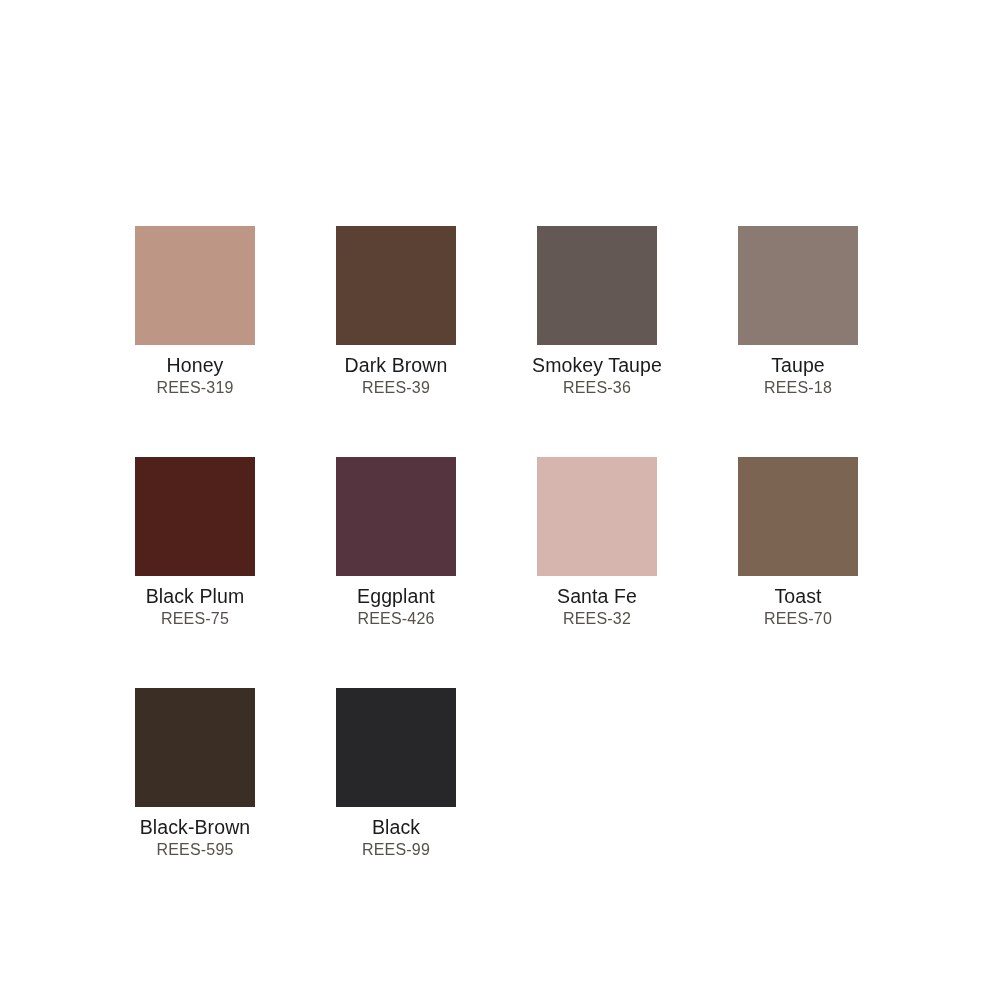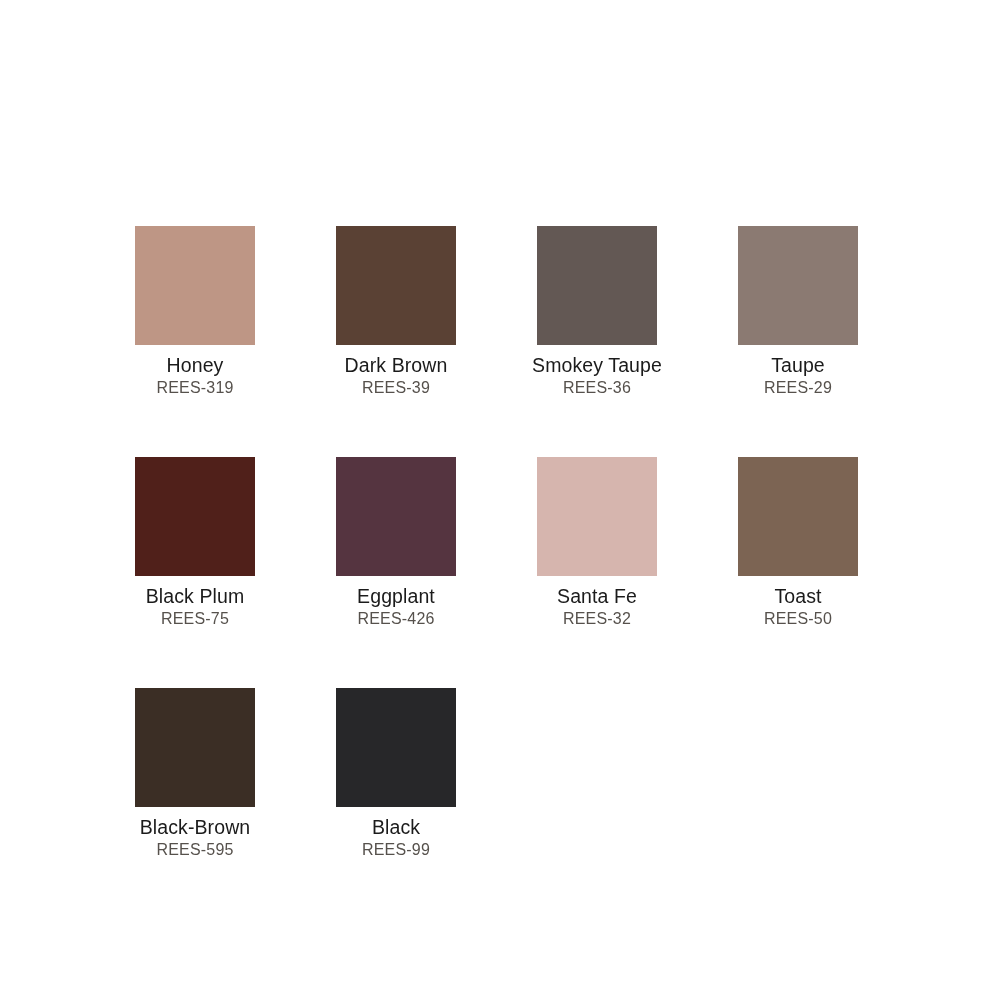--- a/index.html
+++ b/index.html
@@ -77,41 +77,41 @@
         <div class="swatch-code">REES-39</div>
       </div>
       <div class="swatch-cell">
         <div class="swatch-chip" style="background: rgb(99, 88, 84);"></div>
         <div class="swatch-name">Smokey Taupe</div>
         <div class="swatch-code">REES-36</div>
       </div>
       <div class="swatch-cell">
         <div class="swatch-chip" style="background: rgb(139, 122, 114);"></div>
         <div class="swatch-name">Taupe</div>
-        <div class="swatch-code">REES-29</div>
+        <div class="swatch-code">REES-18</div>
       </div>
       <div class="swatch-cell">
         <div class="swatch-chip" style="background: rgb(80, 32, 26);"></div>
         <div class="swatch-name">Black Plum</div>
         <div class="swatch-code">REES-75</div>
       </div>
       <div class="swatch-cell">
         <div class="swatch-chip" style="background: rgb(85, 52, 64);"></div>
         <div class="swatch-name">Eggplant</div>
         <div class="swatch-code">REES-426</div>
       </div>
       <div class="swatch-cell">
         <div class="swatch-chip" style="background: rgb(214, 181, 174);"></div>
         <div class="swatch-name">Santa Fe</div>
         <div class="swatch-code">REES-32</div>
       </div>
       <div class="swatch-cell">
         <div class="swatch-chip" style="background: rgb(124, 100, 83);"></div>
         <div class="swatch-name">Toast</div>
-        <div class="swatch-code">REES-50</div>
+        <div class="swatch-code">REES-70</div>
       </div>
       <div class="swatch-cell">
         <div class="swatch-chip" style="background: rgb(59, 46, 37);"></div>
         <div class="swatch-name">Black-Brown</div>
         <div class="swatch-code">REES-595</div>
       </div>
       <div class="swatch-cell">
         <div class="swatch-chip" style="background: rgb(39, 39, 41);"></div>
         <div class="swatch-name">Black</div>
         <div class="swatch-code">REES-99</div>

